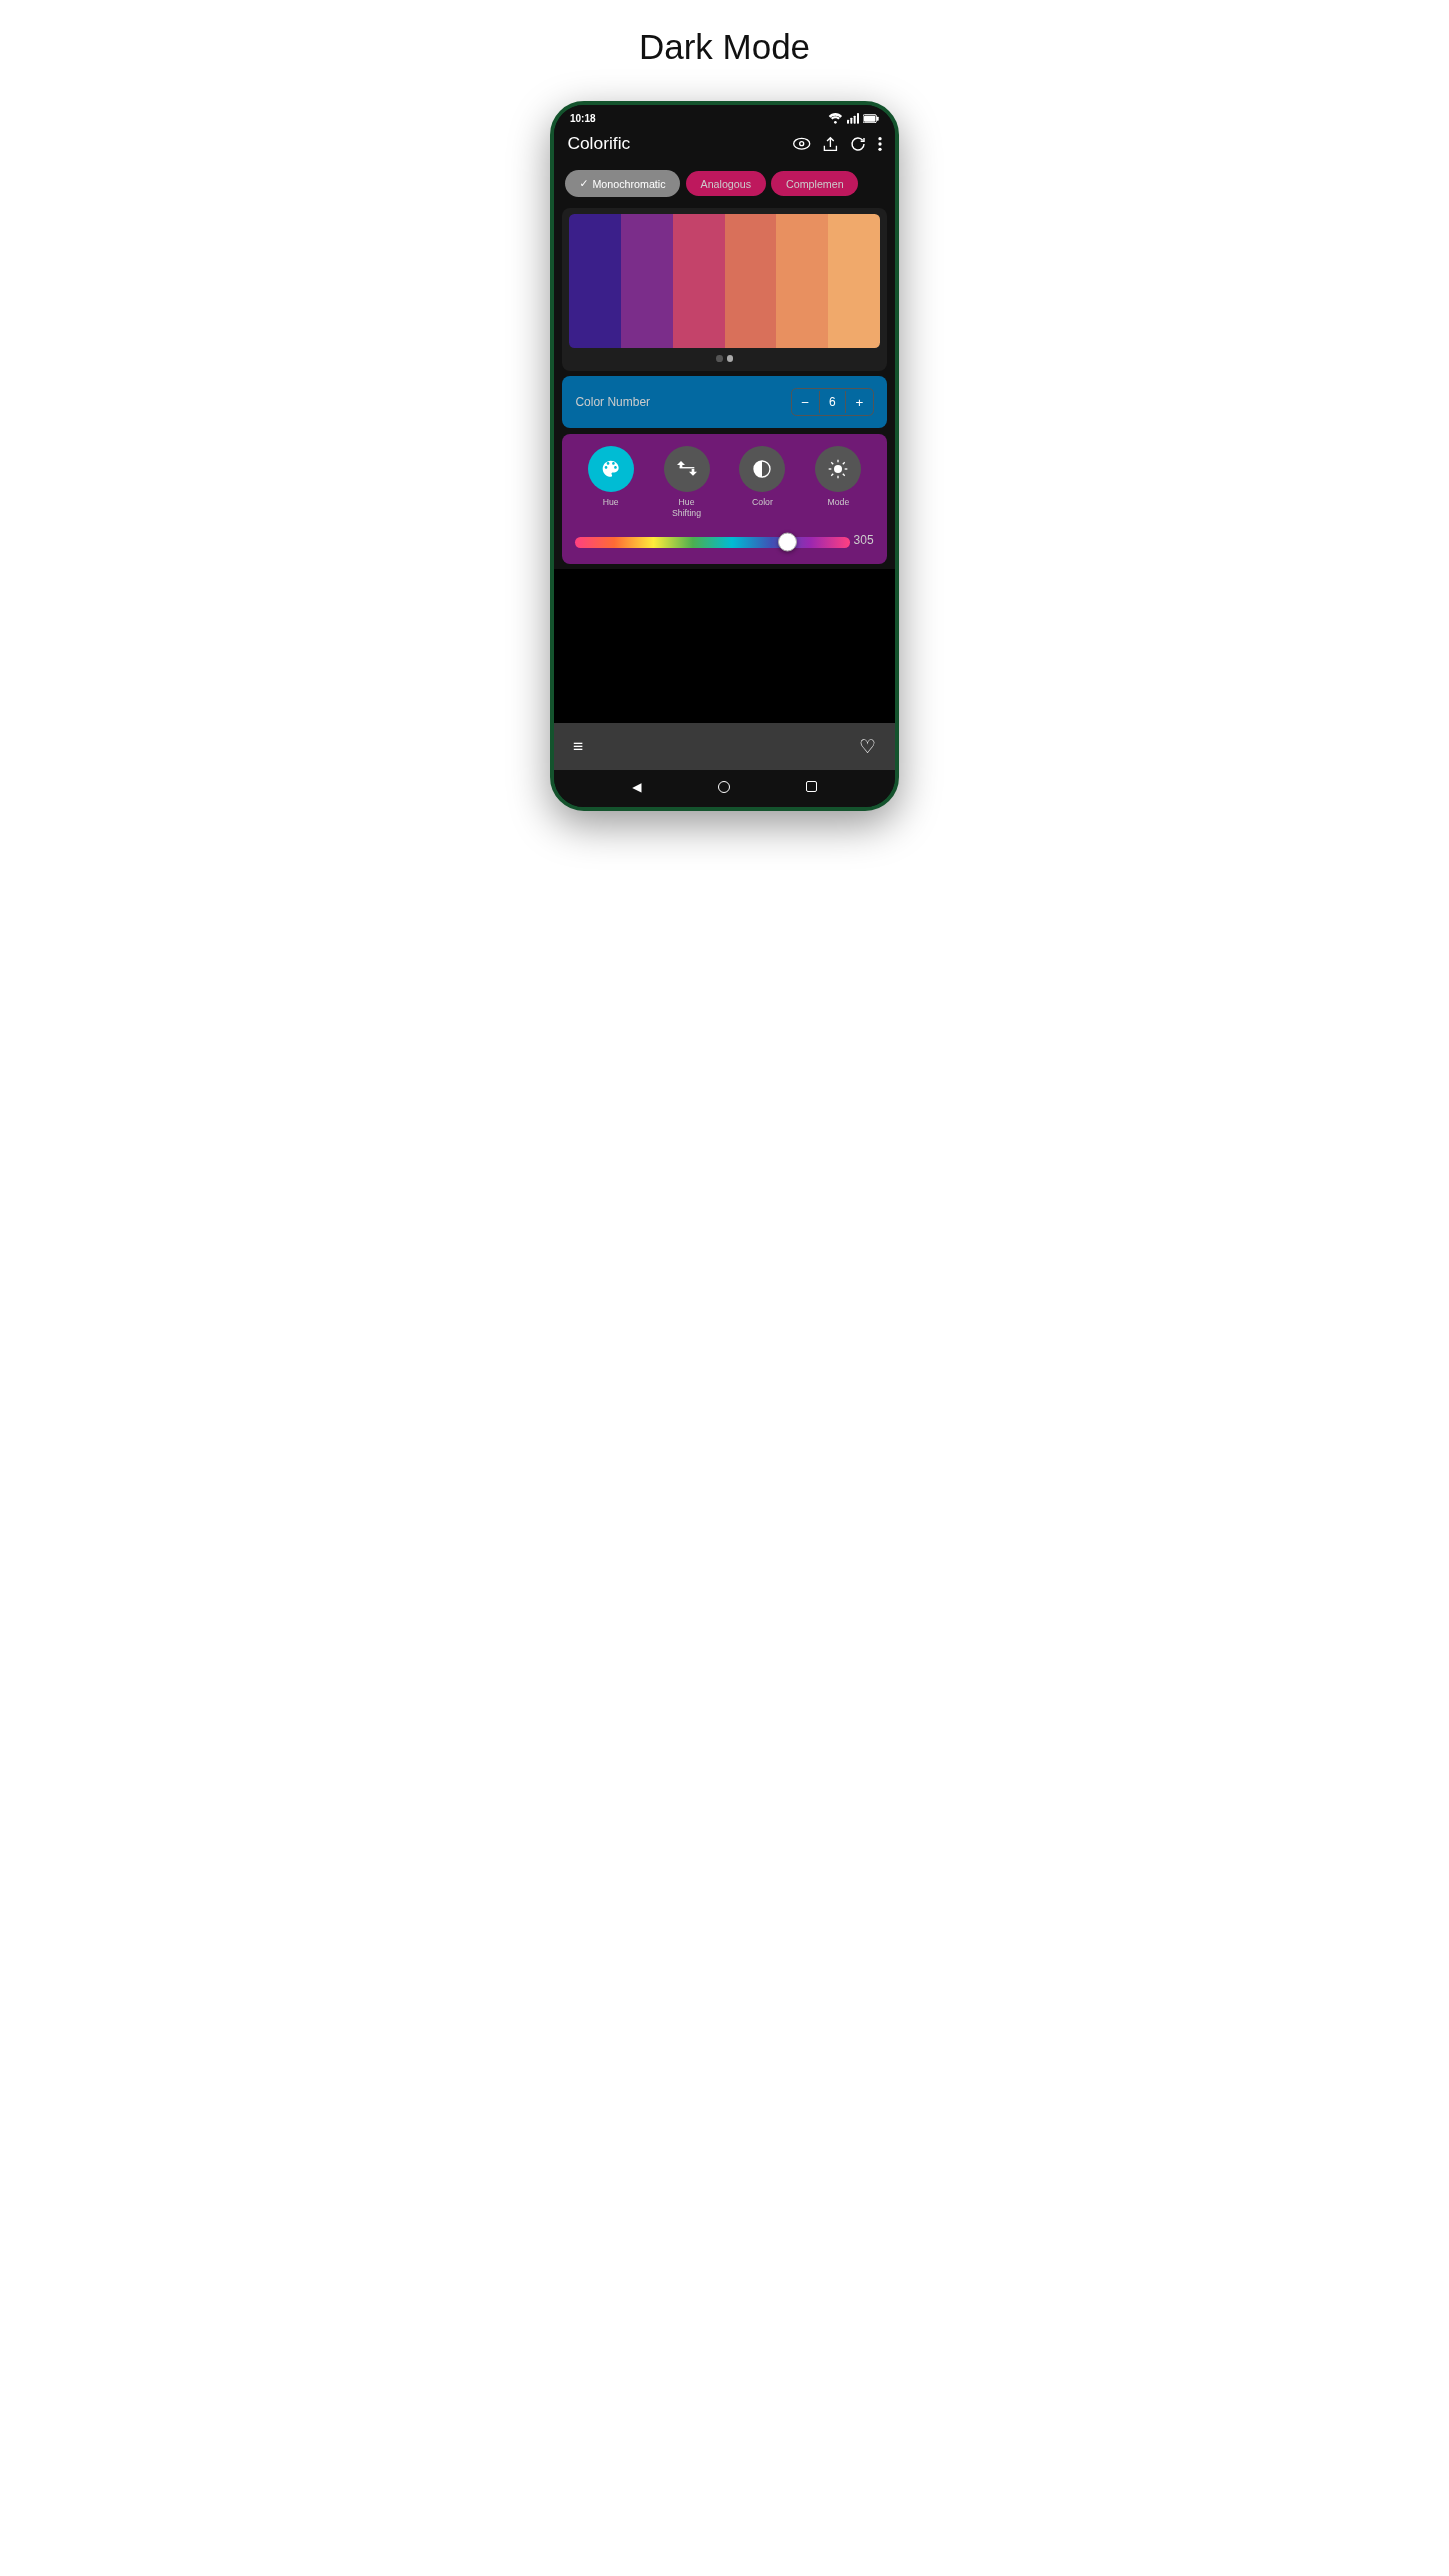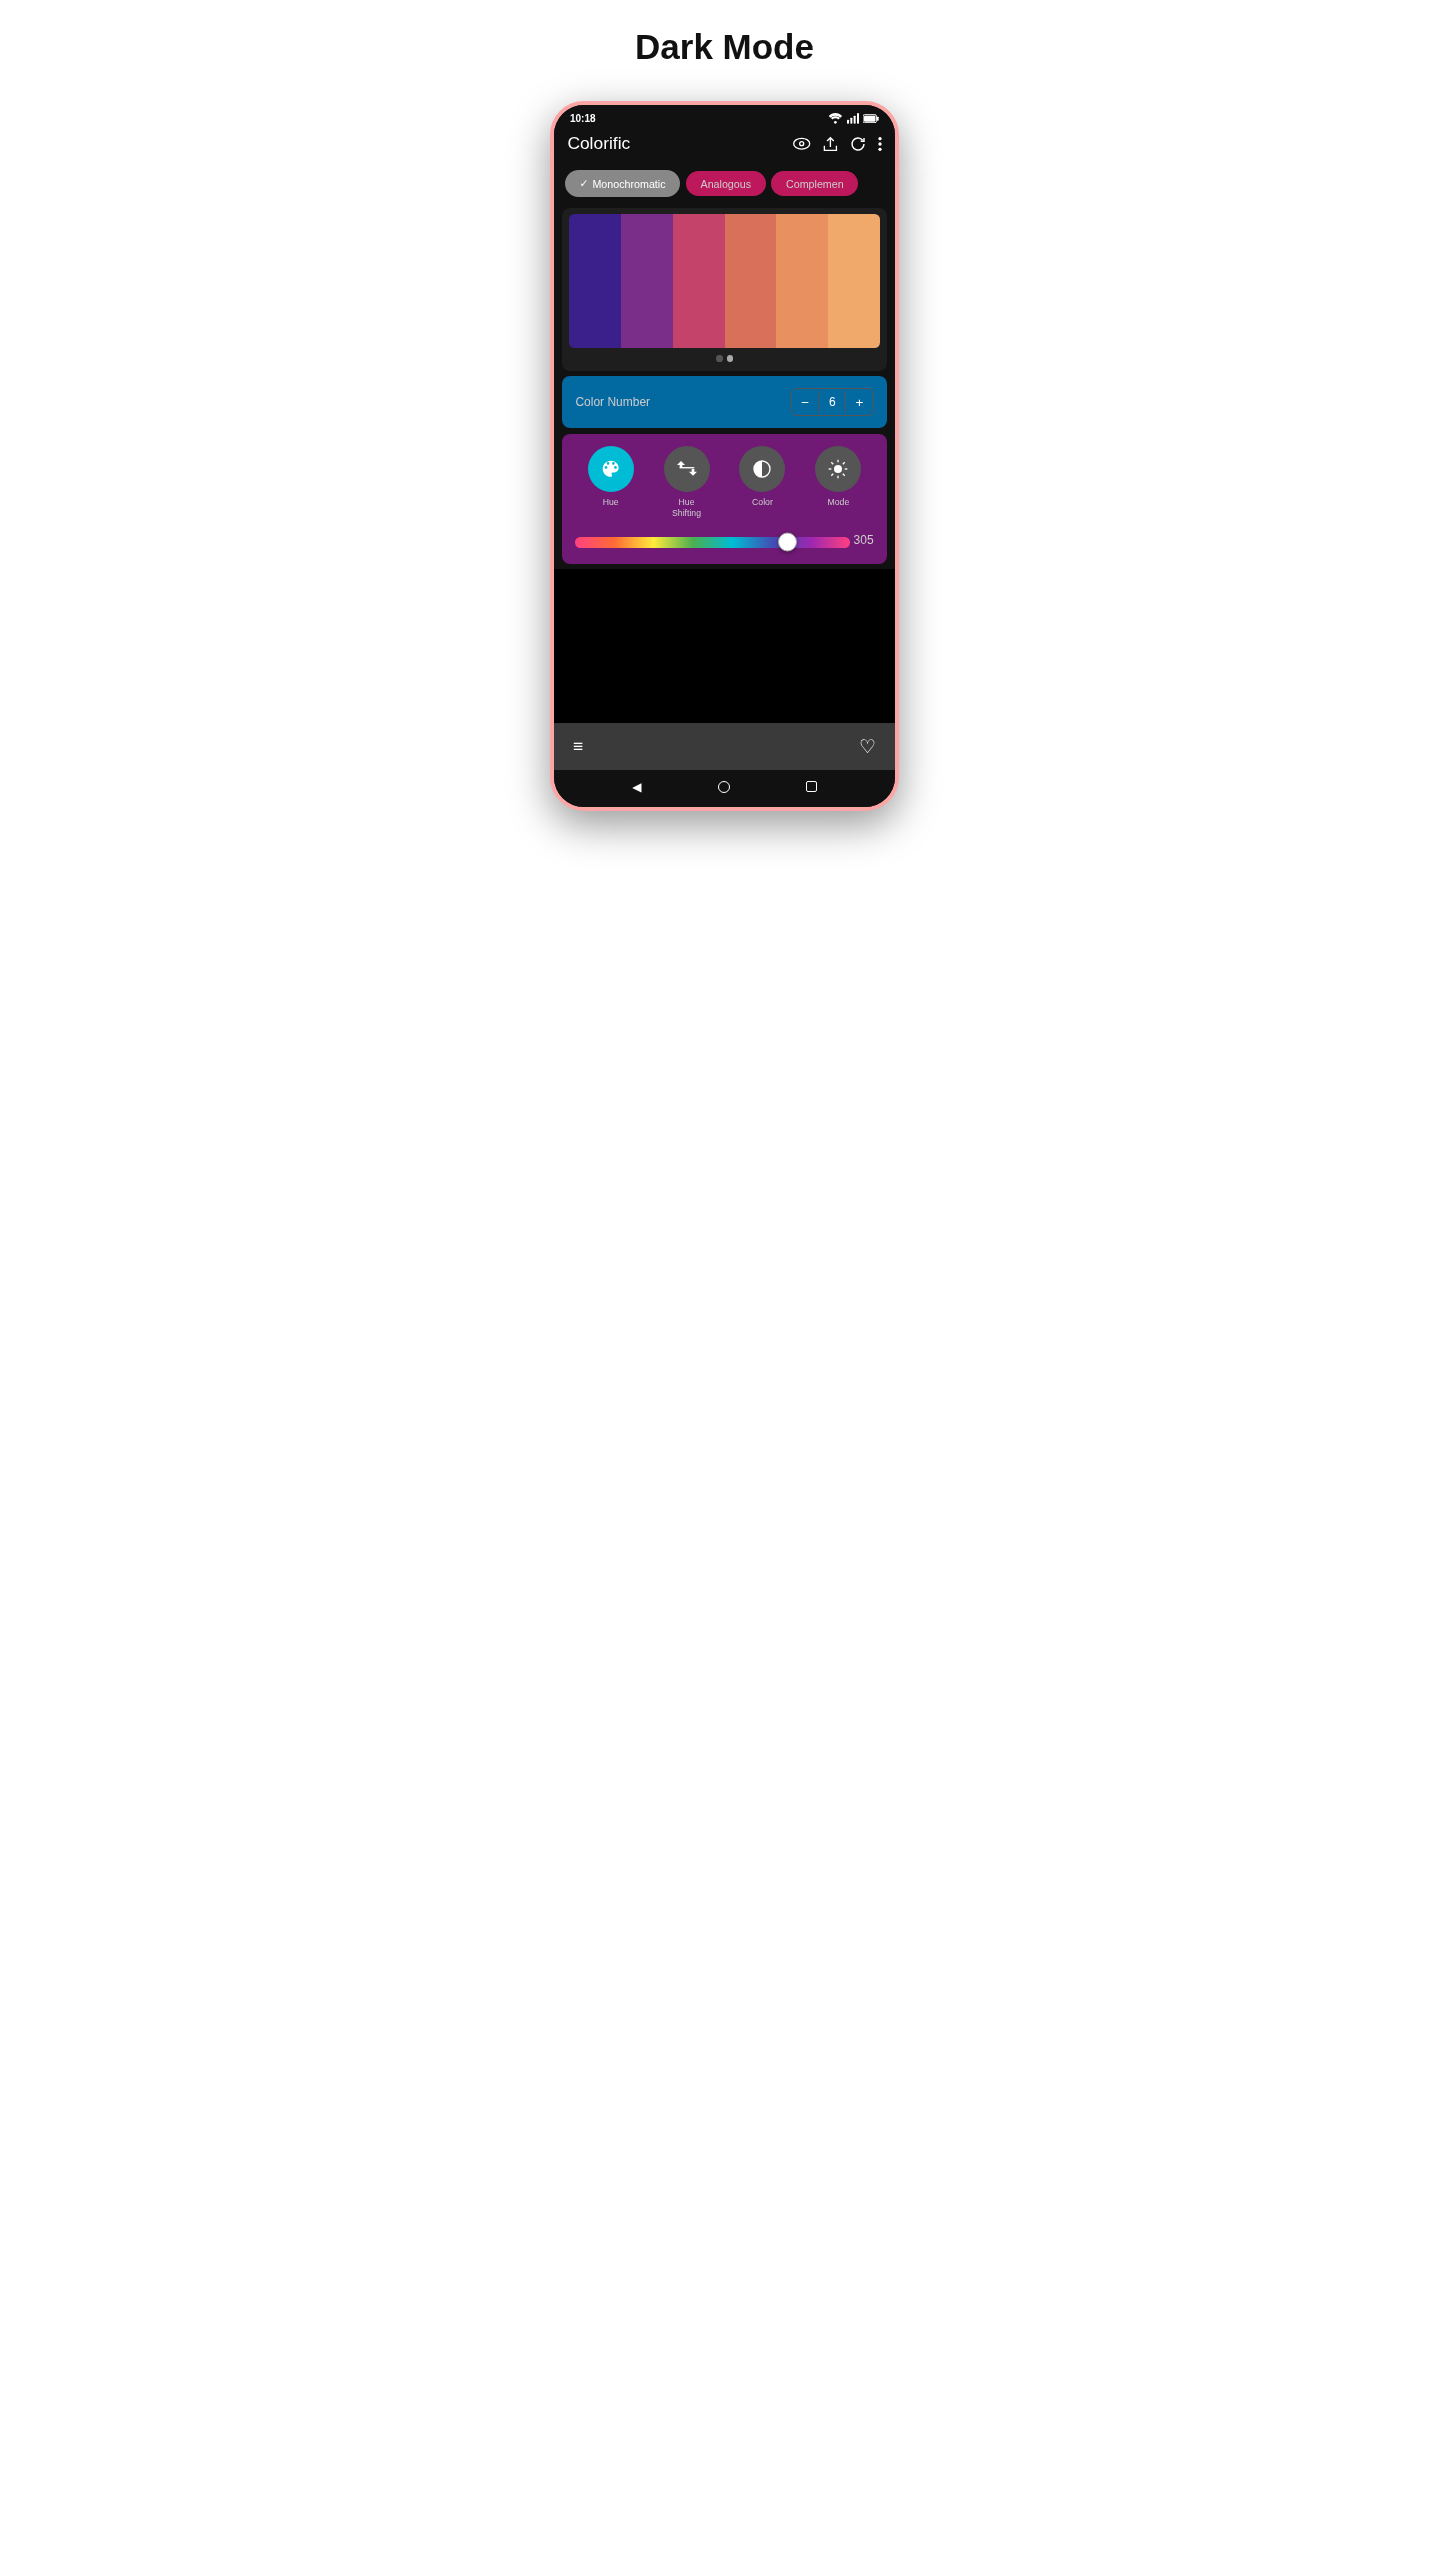--- a/index.html
+++ b/index.html
@@ -10,33 +10,33 @@
       flex-direction: column;
       align-items: center;
       justify-content: flex-start;
       min-height: 100vh;
       font-family: Arial, sans-serif;
       padding: 27px 13.4px 40px;
     }
 
     .page-title {
       font-size: 35px;
-      font-weight: bold;
+      font-weight: normal;
       font-family: 'Comic Sans MS', cursive, sans-serif;
       color: #111;
       margin-bottom: 34px;
       text-align: center;
     }
 
     .phone-frame {
       width: 349px;
       background: #111;
       border-radius: 34px;
       overflow: hidden;
-      border: 4px solid #fca5a5;
+      border: 4px solid #14532d;
       box-shadow: 0 13.4px 40px rgba(0,0,0,0.4);
       position: relative;
     }
 
     
     .status-bar {
       background: #111;
       display: flex;
       align-items: center;
       justify-content: space-between;

